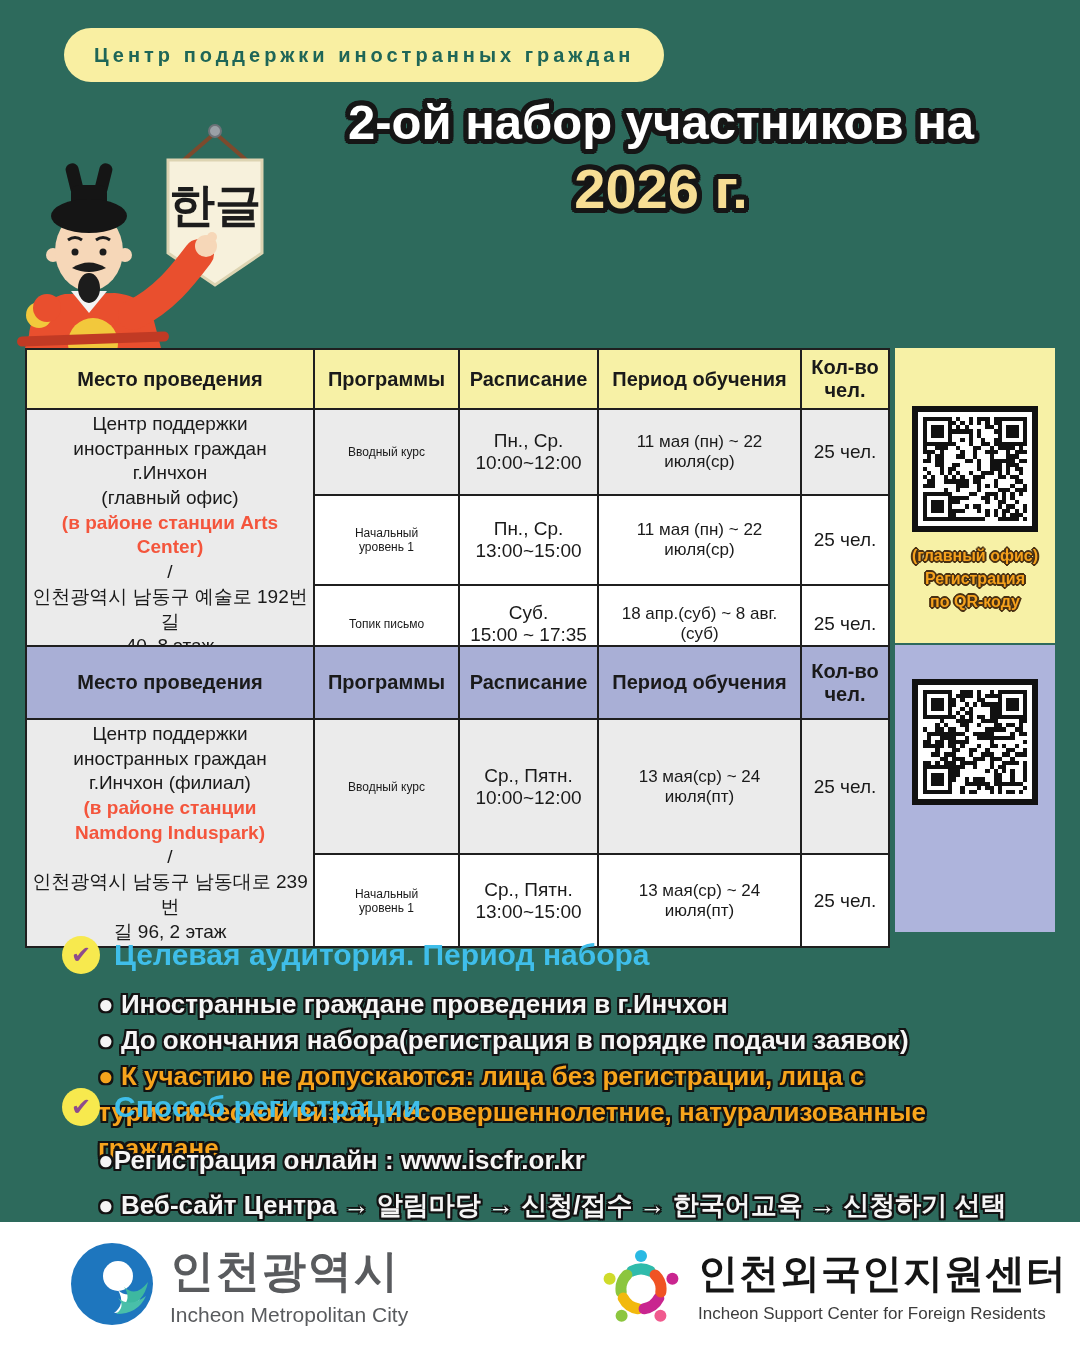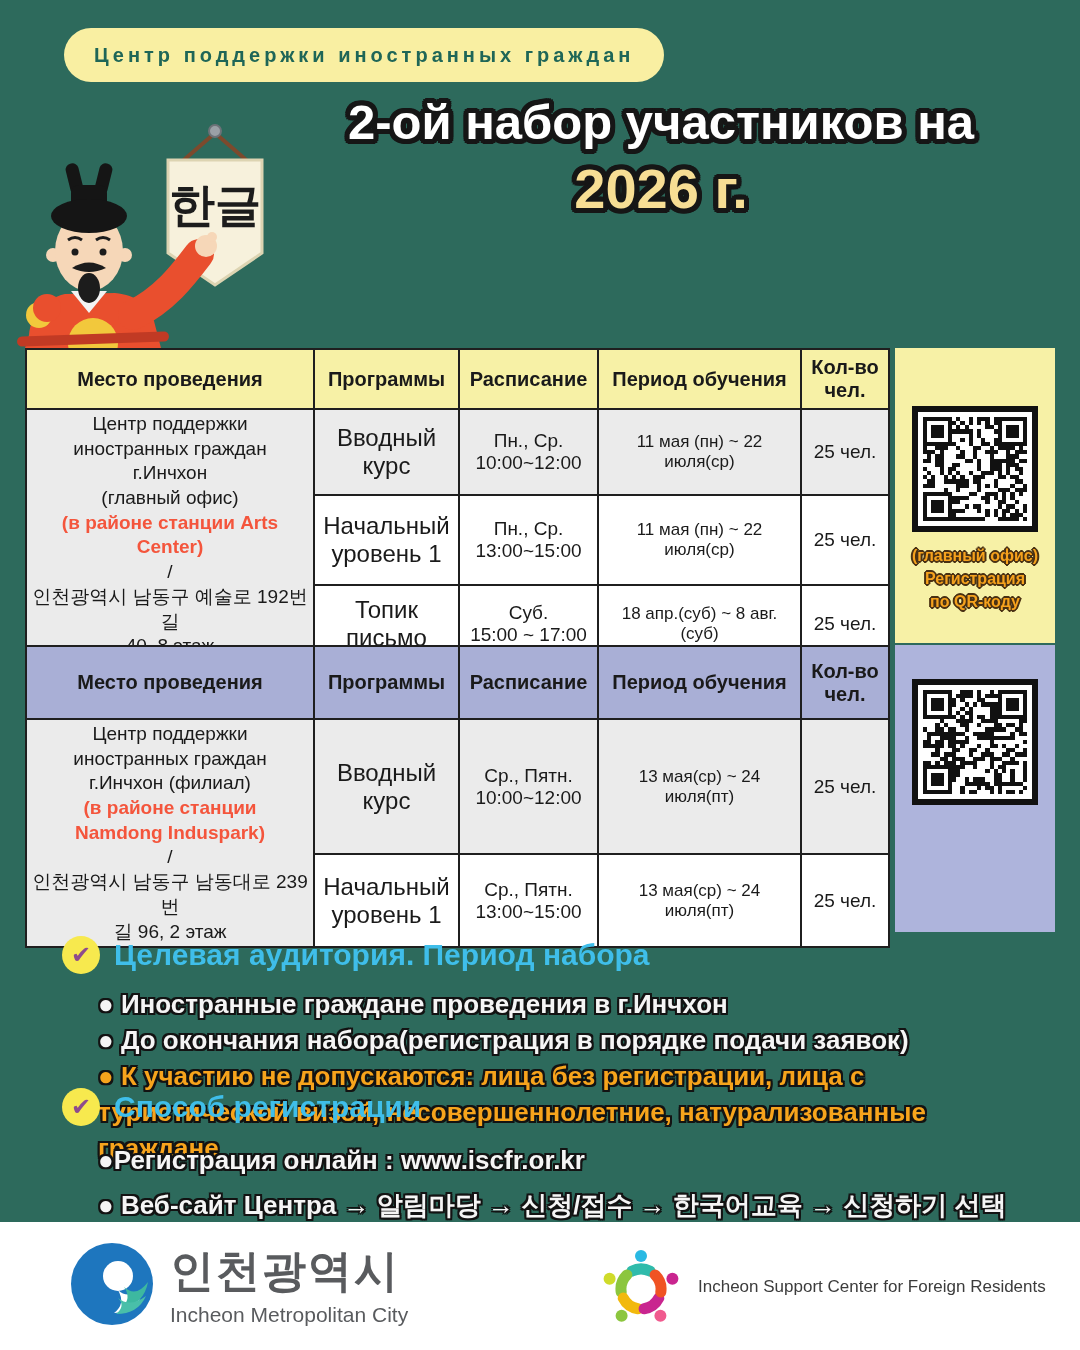--- a/index.html
+++ b/index.html
@@ -48,21 +48,21 @@
   .tbl { position:absolute; left:25px; border-collapse:collapse; table-layout:fixed; }
   .tbl td, .tbl th { border:2px solid #1f1f1f; text-align:center; vertical-align:middle; padding:2px 4px; }
   .tbl th { font-size:20px; font-weight:bold; }
   #table1 { top:348px; }
   #table1 th { background:#F7F1A6; }
   #table2 { top:645px; }
   #table2 th { background:#A9AFD6; }
   .cell-gray { background:#EBEBEB; }
   .cell-white { background:#FFFFFF; }
   .pre { white-space:pre-line; }
-  .prog { font-size:24px;margin-left:12px; }
+  .prog { font-size:12px;margin-left:12px; }
   .sched { font-size:19px; }
   .period { font-size:17px; }
   .seats { font-size:19px; }
   .loc { font-size:19px; line-height:1.3; }
   .loc .v-name { color:#1a1a1a; }
   .loc .v-station { color:#F4553C; font-weight:bold; }
   .loc .v-divider { color:#1a1a1a; }
   .loc .v-addr { color:#1a1a1a; }
 
   
@@ -225,21 +225,21 @@
       <td class="prog pre cell-white">Начальный
 уровень 1</td>
       <td class="sched pre cell-white">Пн., Ср.
 13:00~15:00</td>
       <td class="period cell-white">11 мая (пн) ~ 22 июля(ср)</td>
       <td class="seats cell-white">25 чел.</td>
     </tr>
     <tr style="height:71px">
       <td class="prog pre cell-white">Топик письмо</td>
       <td class="sched pre cell-white">Суб.
-15:00 ~ 17:00</td>
+15:00 ~ 17:35</td>
       <td class="period cell-white">18 апр.(суб) ~ 8 авг.(суб)</td>
       <td class="seats cell-white">25 чел.</td>
     </tr>
   </tbody>
     </table>
 
   <div class="qr-panel" id="qr-panel-1">
     <div class="qr-frame">
       <div class="qr">
           <i style="grid-area:1/1"></i>
@@ -1003,18 +1003,19 @@
           <path d="M46.1,66.8 A20,20 0 0 0 60.8,56.1" stroke="#C9258F"></path>
           <path d="M62.8,50.1 A20,20 0 0 0 57.1,32.9" stroke="#F05323"></path>
         </g>
         <circle cx="43" cy="14" r="6" fill="#29B9E3"></circle>
         <circle cx="11.6" cy="36.8" r="6" fill="#CFDB2A"></circle>
         <circle cx="23.6" cy="73.7" r="6" fill="#8CC63E"></circle>
         <circle cx="62.4" cy="73.7" r="6" fill="#F05A8E"></circle>
         <circle cx="74.4" cy="36.8" r="6" fill="#C9258F"></circle>
       </svg>
       <div class="logo-text">
+        <div class="kr">인천외국인지원센터</div>
         <div class="en">Incheon Support Center for Foreign Residents</div>
       </div>
     </div>
   </div>
 
 </div>
 
 </body></html>

